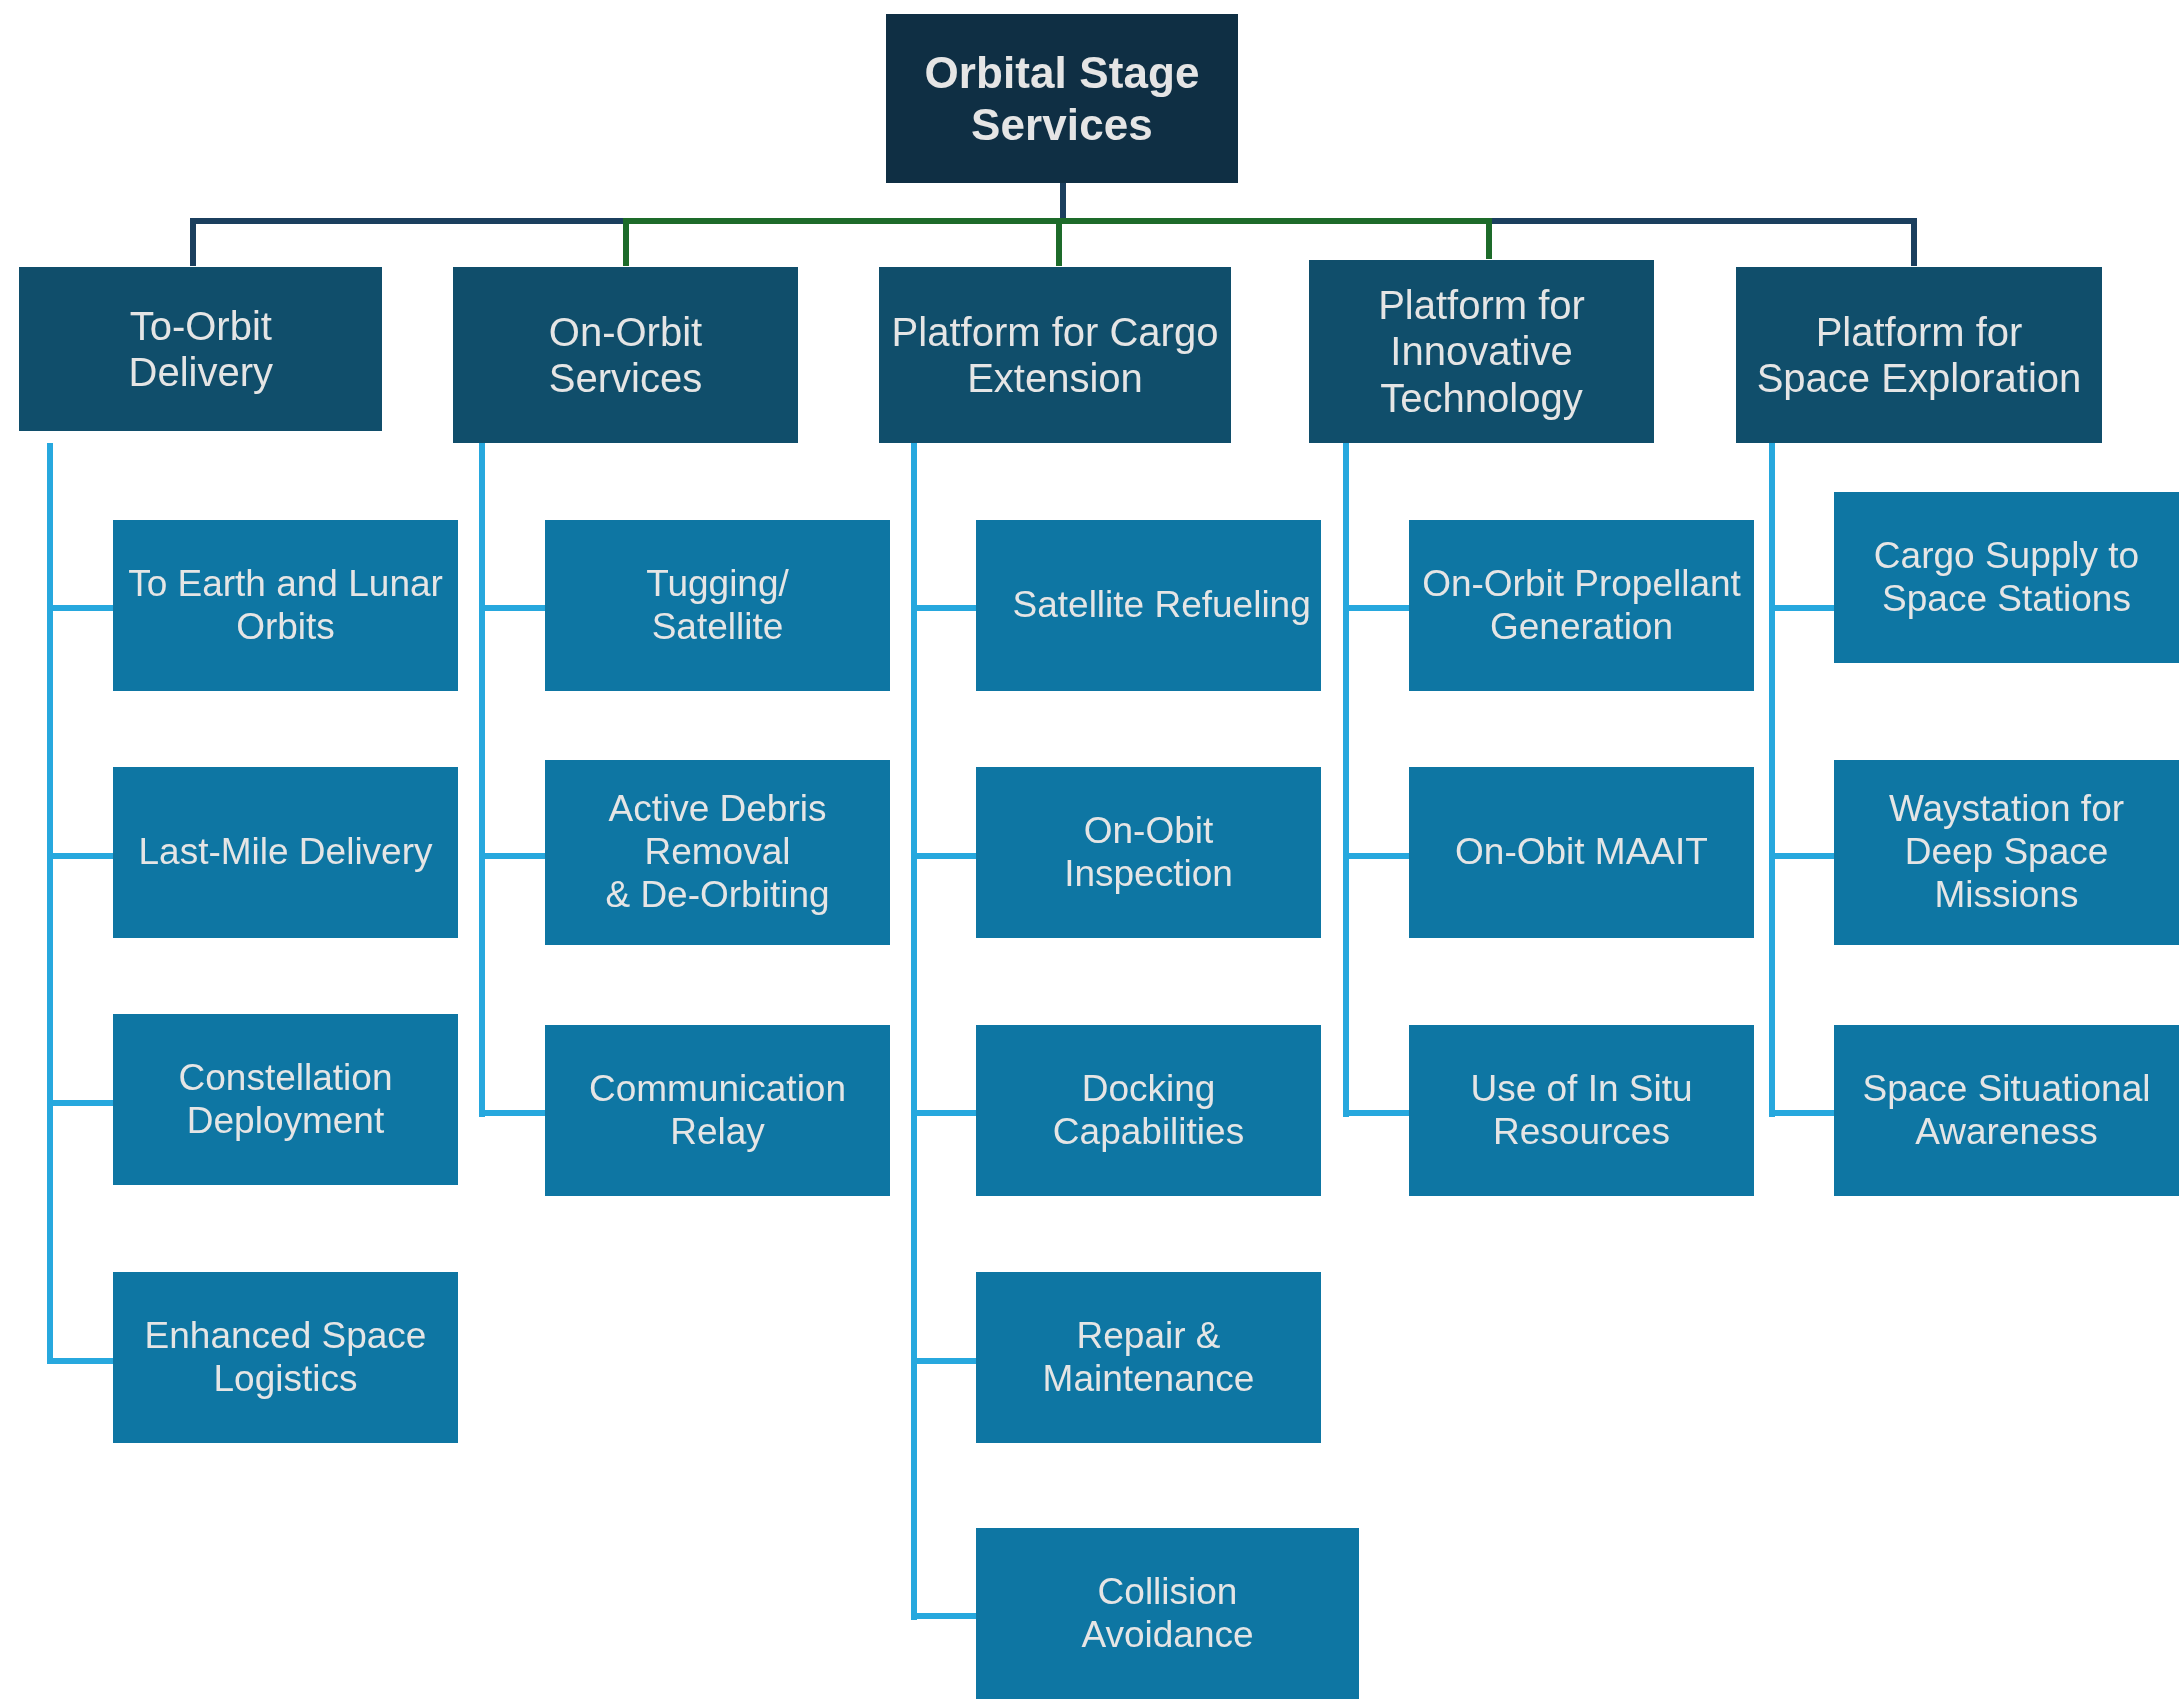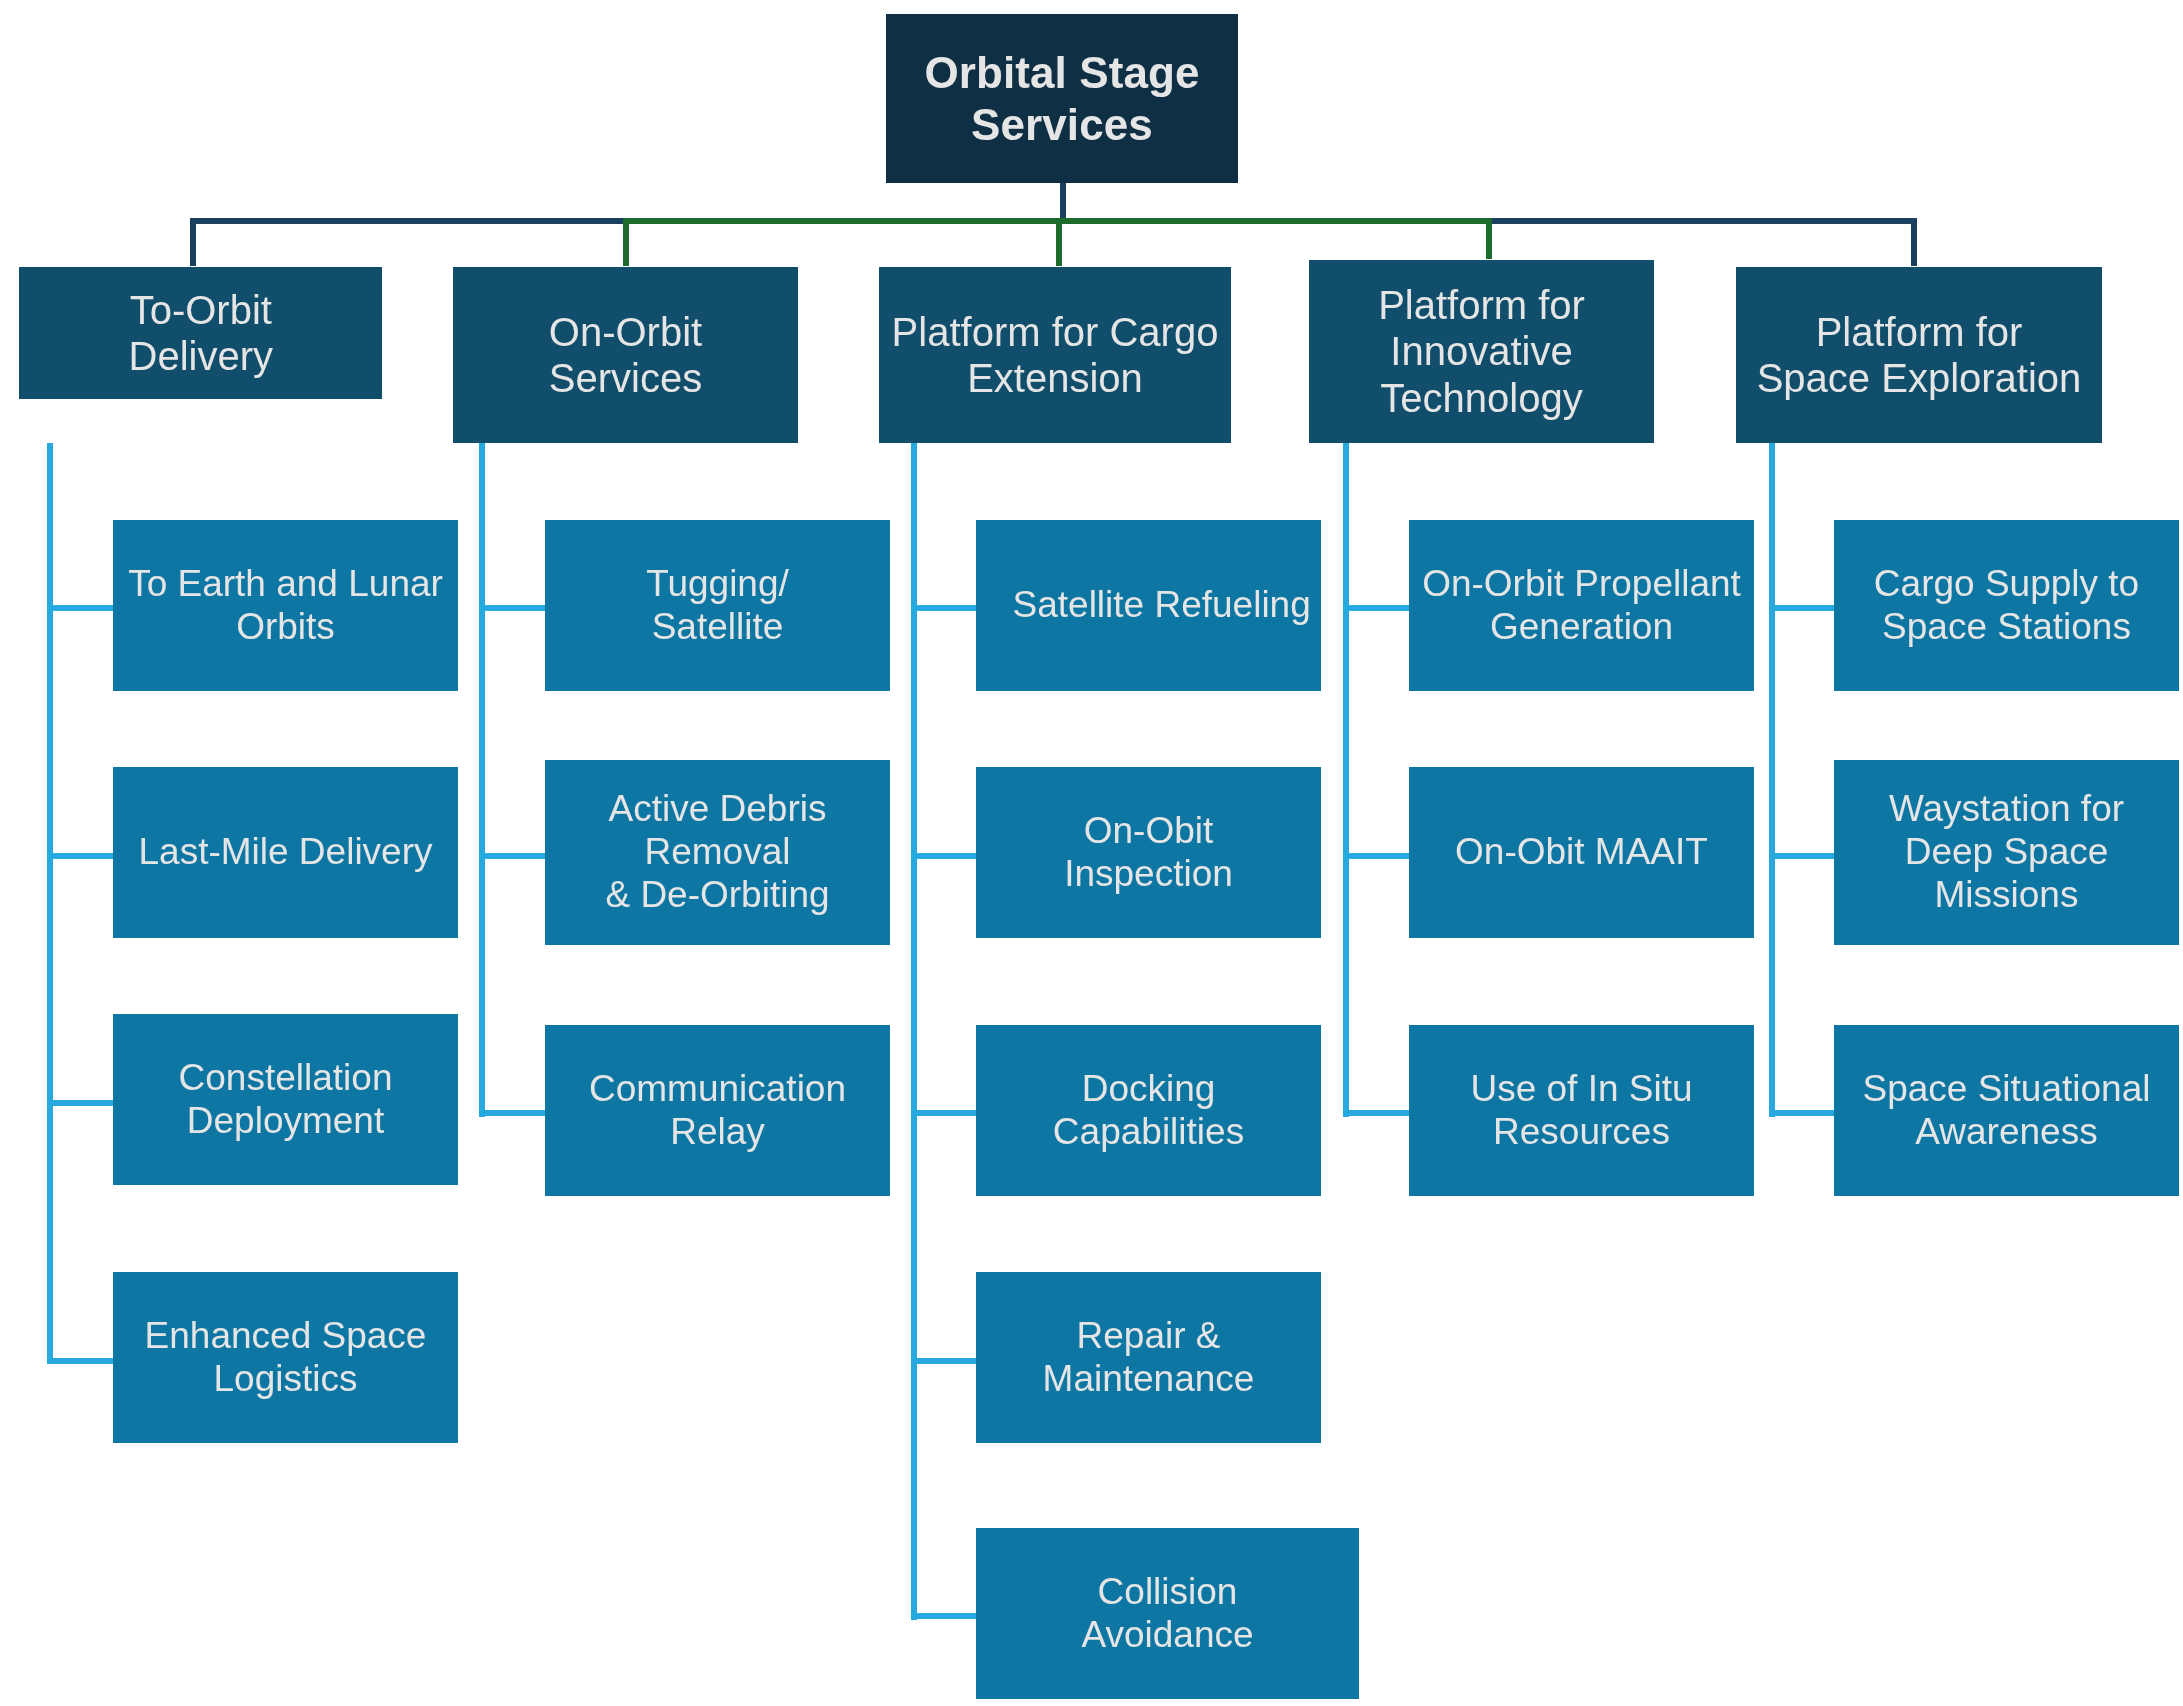--- a/index.html
+++ b/index.html
@@ -69,21 +69,21 @@
   <div class="seg h green" style="left:625px;top:218px;width:864px;"></div>
 
   <div class="seg h navy" style="left:1489px;top:218px;width:428px;"></div>
 
   <div class="seg v navy" style="left:190px;top:218px;height:48px;"></div>
   <div class="seg v green" style="left:623px;top:218px;height:48px;"></div>
   <div class="seg v green" style="left:1056px;top:218px;height:48px;"></div>
   <div class="seg v green" style="left:1486px;top:218px;height:41px;"></div>
   <div class="seg v navy" style="left:1911px;top:218px;height:48px;"></div>
 
-  <div class="node cat" style="left:19.3px;top:267px;width:363px;height:132px;">To-Orbit
+  <div class="node cat" style="left:19.3px;top:267px;width:363px;height:164px;">To-Orbit
 Delivery</div>
 
   <div class="node cat" style="left:453px;top:267px;width:345px;height:176px;">On-Orbit
 Services</div>
 
   <div class="node cat" style="left:879px;top:267px;width:352px;height:176px;">Platform for Cargo
 Extension</div>
 
   <div class="node cat" style="left:1309px;top:260px;width:345px;height:183px;">Platform for
 Innovative
@@ -145,21 +145,21 @@
 Generation</div>
   <div class="node leaf" style="left:1409px;top:767px;width:345px;height:171px;">On-Obit MAAIT</div>
   <div class="node leaf" style="left:1409px;top:1025px;width:345px;height:171px;">Use of In Situ
 Resources</div>
 
   <div class="seg v lblue" style="left:1769px;top:443px;height:674px;"></div>
   <div class="seg h lblue" style="left:1769px;top:605px;width:66px;"></div>
   <div class="seg h lblue" style="left:1769px;top:853px;width:66px;"></div>
   <div class="seg h lblue" style="left:1769px;top:1110px;width:66px;"></div>
 
-  <div class="node leaf" style="left:1834px;top:520px;width:345px;height:171px;">Cargo Supply to
+  <div class="node leaf" style="left:1834px;top:492px;width:345px;height:171px;">Cargo Supply to
 Space Stations</div>
   <div class="node leaf" style="left:1834px;top:760px;width:345px;height:185px;">Waystation for
 Deep Space
 Missions</div>
   <div class="node leaf" style="left:1834px;top:1025px;width:345px;height:171px;">Space Situational
 Awareness</div>
 
 </div>
 
 

